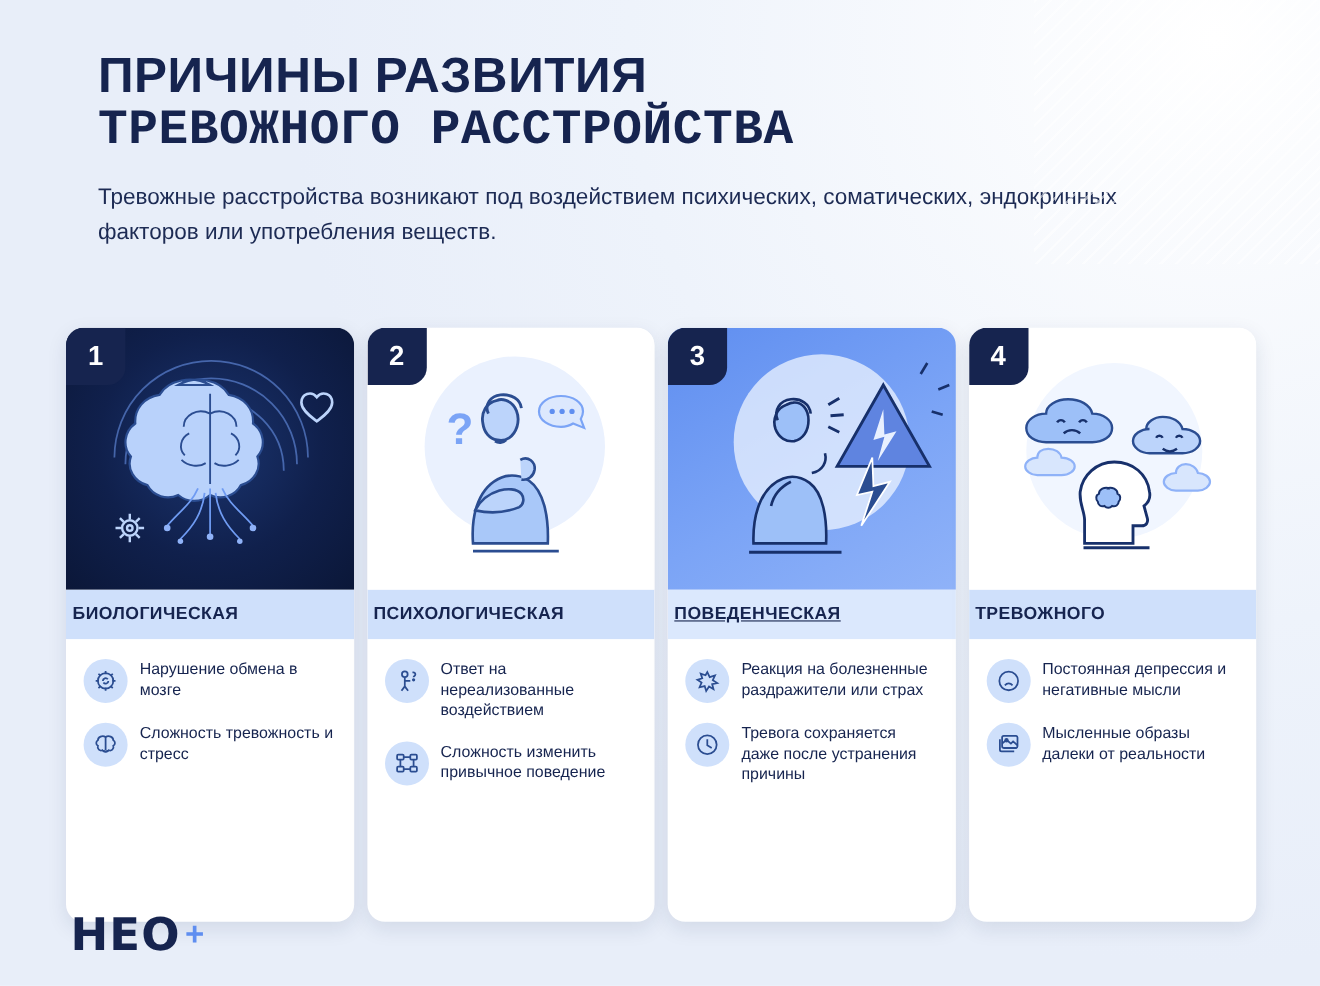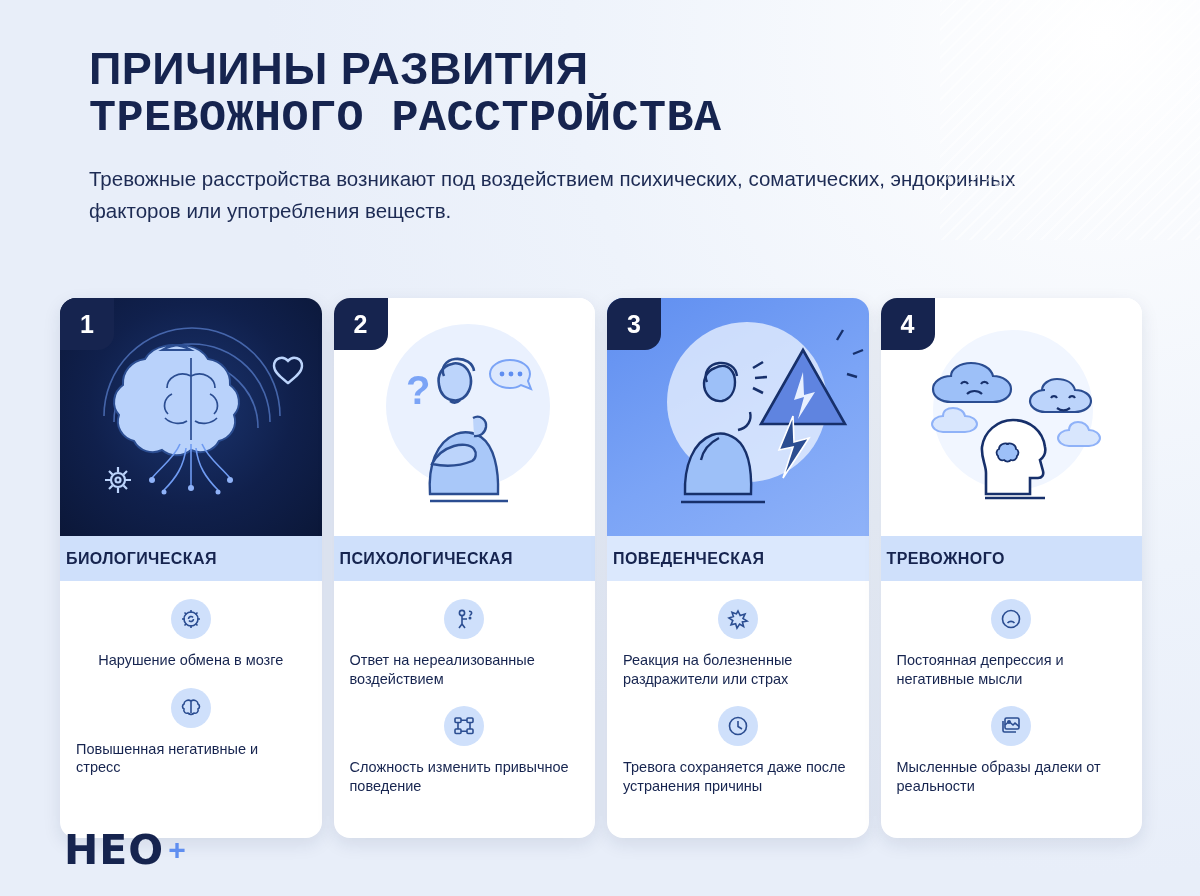--- a/index.html
+++ b/index.html
@@ -89,24 +89,24 @@
   .c1 .numbadge, .c3 .numbadge { background: #16244f; }
 
   .catlabel {
     background: #cfe0fb;
     color: #16244f;
     font-size: 16px;
     font-weight: bold;
     letter-spacing: .4px;
     padding: 14px 6px 13px;
   }
-  .c3 .catlabel { background: #dbe8fd; }
+  .c3 .catlabel { background: #dbe8fd; text-decoration: underline; }
 
   .facts { padding: 18px 16px 10px 16px; display: flex; flex-direction: column; gap: 18px; }
-  .fact { display: flex; gap: 11px; align-items: center; flex-direction: column; }
+  .fact { display: flex; gap: 11px; align-items: flex-start; }
   .fact .ficon {
     flex: 0 0 auto;
     width: 40px; height: 40px; border-radius: 50%;
     background: #cfe0fb;
     display: flex; align-items: center; justify-content: center;
   }
   .fact .ftext {
     font-size: 14.5px;
     line-height: 1.28;
     color: #16244f;
@@ -198,21 +198,21 @@
           </span>
           <span class="ftext">Нарушение обмена в мозге</span>
         </div>
         <div class="fact">
           <span class="ficon">
             <svg width="24" height="24" viewBox="0 0 24 24" fill="none" stroke="#2b4d91" stroke-width="1.6">
               <path d="M12 5c-3-2-7 0-7 3-2 1-2 4 0 5-1 3 2 5 4 4 1 2 4 2 5 0M12 5c3-2 7 0 7 3 2 1 2 4 0 5 1 3-2 5-4 4-1 2-4 2-5 0"></path>
               <path d="M12 5v12"></path>
             </svg>
           </span>
-          <span class="ftext">Повышенная негативные и стресс</span>
+          <span class="ftext">Сложность тревожность и стресс</span>
         </div>
       </div>
     </div>
 
     <div class="card c2">
       <div class="shadowbar"></div>
       <div class="illus">
         <div class="numbadge">2</div>
         <svg width="263" height="238" viewBox="0 0 263 238">
           <circle cx="134" cy="108" r="82" fill="#eaf1fe"></circle>

